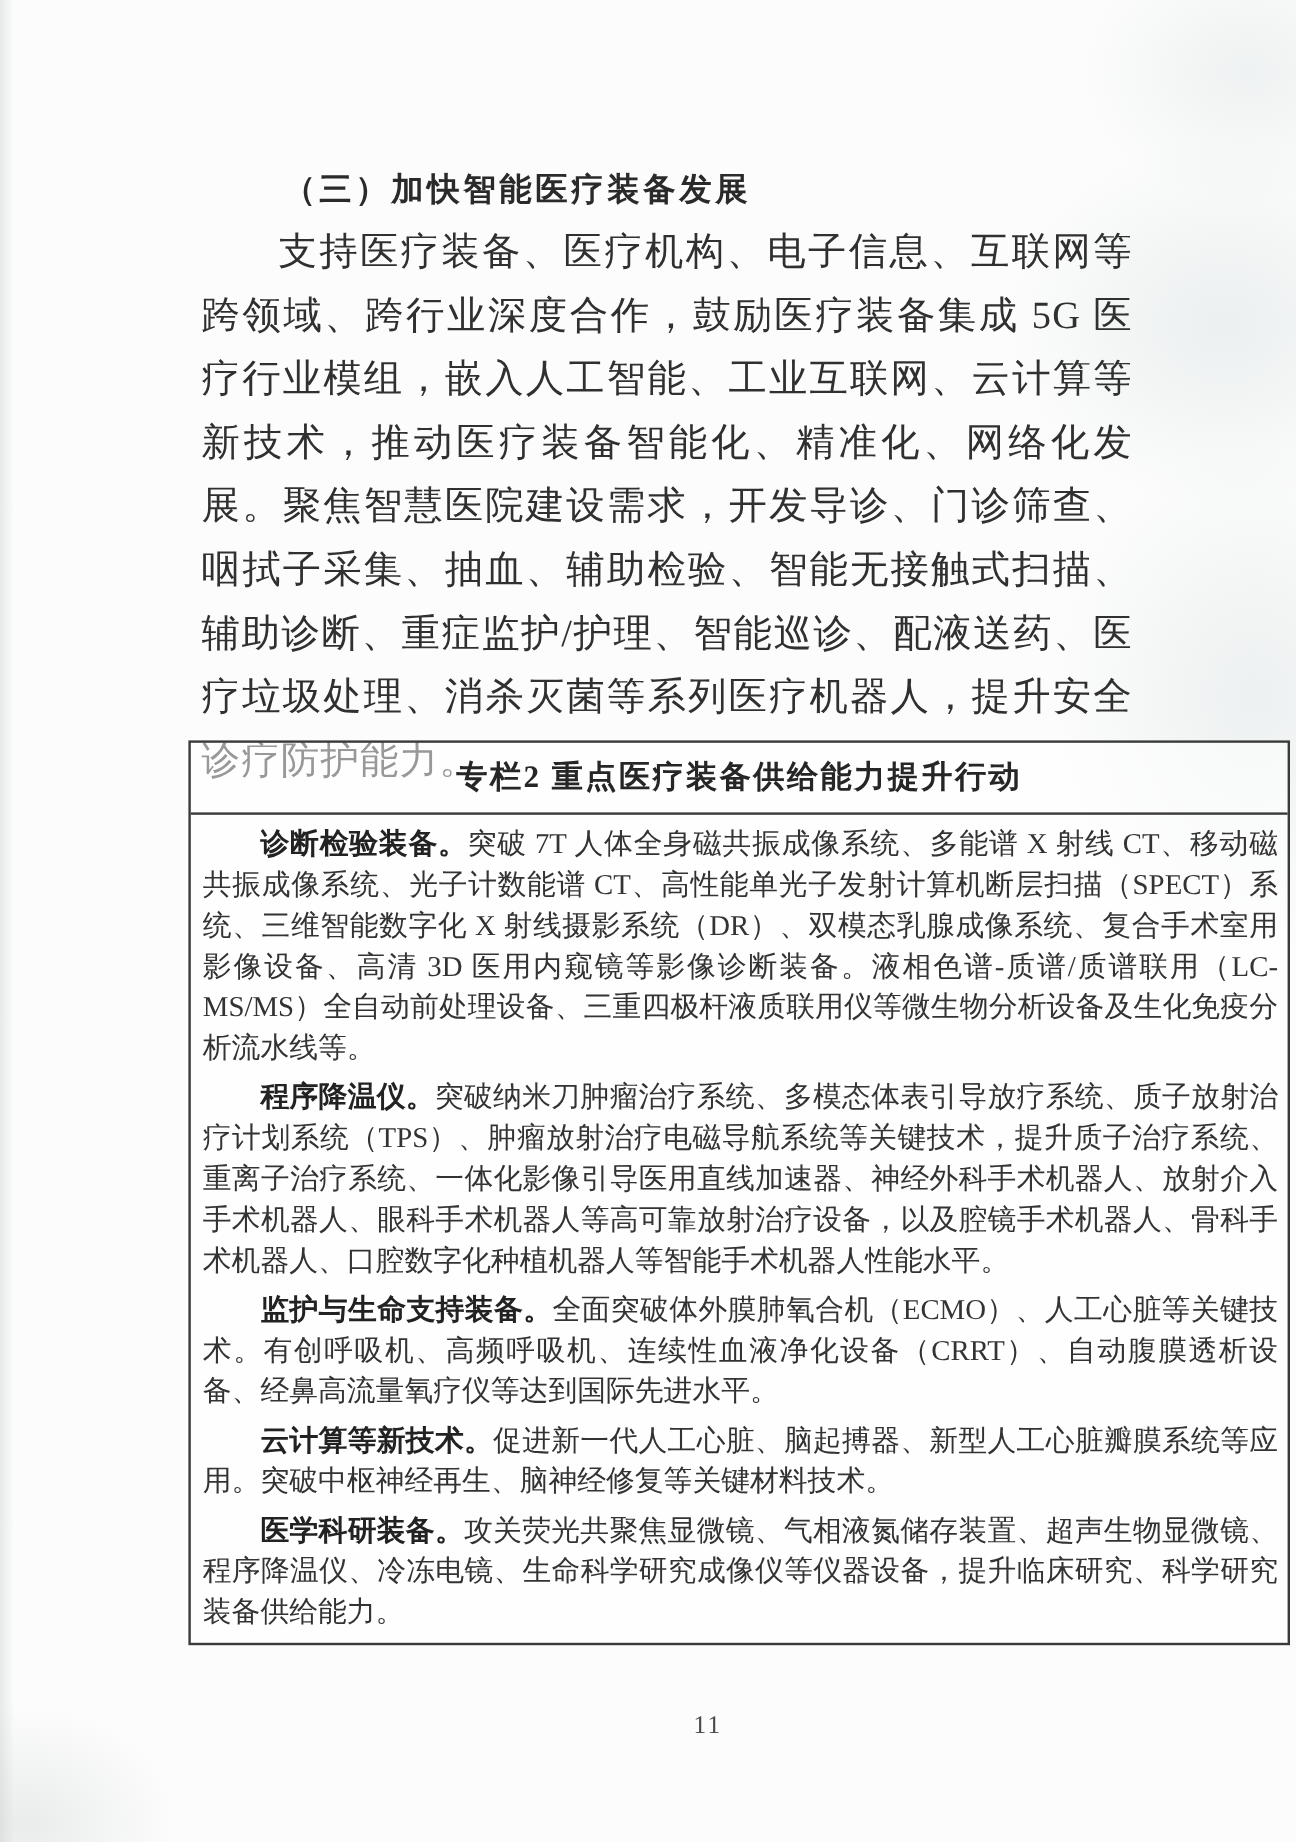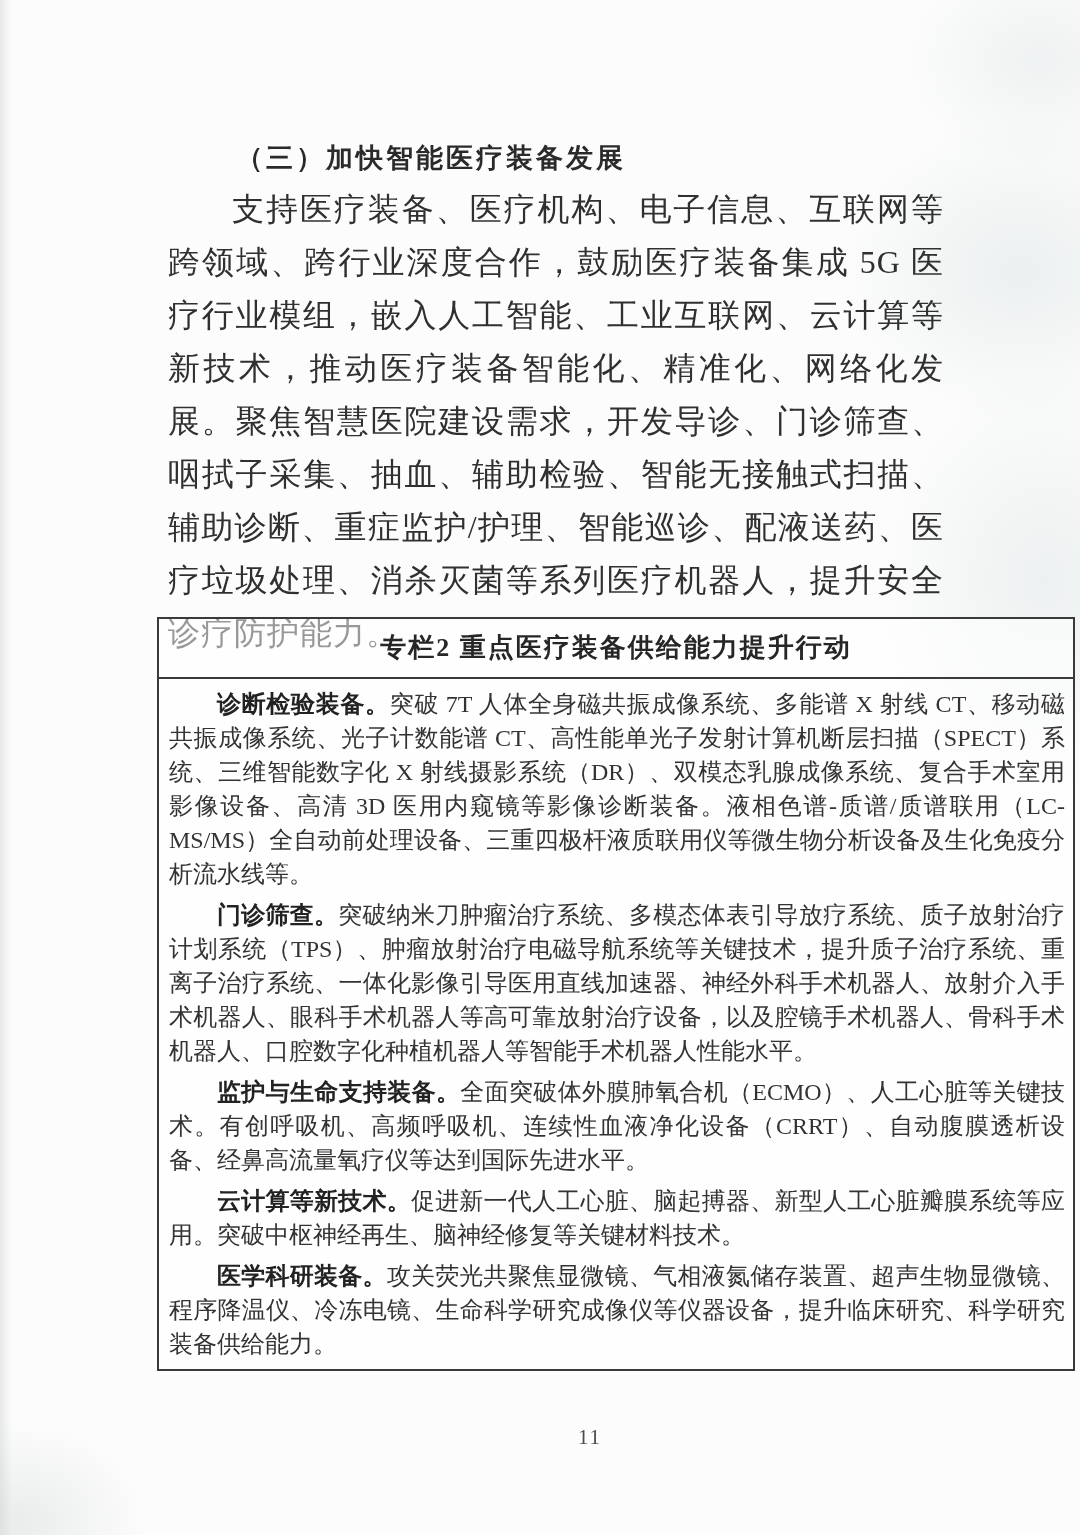--- a/index.html
+++ b/index.html
@@ -95,21 +95,21 @@
   <h2 class="section-heading">（三）加快智能医疗装备发展</h2>
 
   <p class="body-paragraph">支持医疗装备、医疗机构、电子信息、互联网等跨领域、跨行业深度合作，鼓励医疗装备集成 5G 医疗行业模组，嵌入人工智能、工业互联网、云计算等新技术，推动医疗装备智能化、精准化、网络化发展。聚焦智慧医院建设需求，开发导诊、门诊筛查、咽拭子采集、抽血、辅助检验、智能无接触式扫描、辅助诊断、重症监护/护理、智能巡诊、配液送药、医疗垃圾处理、消杀灭菌等系列医疗机器人，提升安全诊疗防护能力。</p>
 
   <div class="panel">
     <div class="panel-header">专栏2 重点医疗装备供给能力提升行动</div>
     <div class="panel-body">
 
       <p class="panel-para"><strong>诊断检验装备。</strong><span>突破 7T 人体全身磁共振成像系统、多能谱 X 射线 CT、移动磁共振成像系统、光子计数能谱 CT、高性能单光子发射计算机断层扫描（SPECT）系统、三维智能数字化 X 射线摄影系统（DR）、双模态乳腺成像系统、复合手术室用影像设备、高清 3D 医用内窥镜等影像诊断装备。液相色谱-质谱/质谱联用（LC-MS/MS）全自动前处理设备、三重四极杆液质联用仪等微生物分析设备及生化免疫分析流水线等。</span></p>
 
-      <p class="panel-para"><strong>门诊筛查。</strong><span>突破纳米刀肿瘤治疗系统、多模态体表引导放疗系统、质子放射治疗计划系统（TPS）、肿瘤放射治疗电磁导航系统等关键技术，提升质子治疗系统、重离子治疗系统、一体化影像引导医用直线加速器、神经外科手术机器人、放射介入手术机器人、眼科手术机器人等高可靠放射治疗设备，以及腔镜手术机器人、骨科手术机器人、口腔数字化种植机器人等智能手术机器人性能水平。</span></p>
+      <p class="panel-para"><strong>程序降温仪。</strong><span>突破纳米刀肿瘤治疗系统、多模态体表引导放疗系统、质子放射治疗计划系统（TPS）、肿瘤放射治疗电磁导航系统等关键技术，提升质子治疗系统、重离子治疗系统、一体化影像引导医用直线加速器、神经外科手术机器人、放射介入手术机器人、眼科手术机器人等高可靠放射治疗设备，以及腔镜手术机器人、骨科手术机器人、口腔数字化种植机器人等智能手术机器人性能水平。</span></p>
 
       <p class="panel-para"><strong>监护与生命支持装备。</strong><span>全面突破体外膜肺氧合机（ECMO）、人工心脏等关键技术。有创呼吸机、高频呼吸机、连续性血液净化设备（CRRT）、自动腹膜透析设备、经鼻高流量氧疗仪等达到国际先进水平。</span></p>
 
       <p class="panel-para"><strong>云计算等新技术。</strong><span>促进新一代人工心脏、脑起搏器、新型人工心脏瓣膜系统等应用。突破中枢神经再生、脑神经修复等关键材料技术。</span></p>
 
       <p class="panel-para"><strong>医学科研装备。</strong><span>攻关荧光共聚焦显微镜、气相液氮储存装置、超声生物显微镜、程序降温仪、冷冻电镜、生命科学研究成像仪等仪器设备，提升临床研究、科学研究装备供给能力。</span></p>
 
     </div>
   </div>
 

